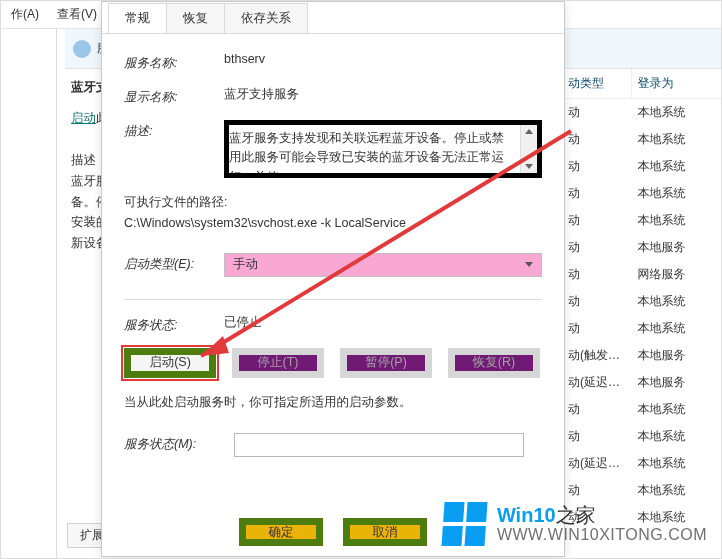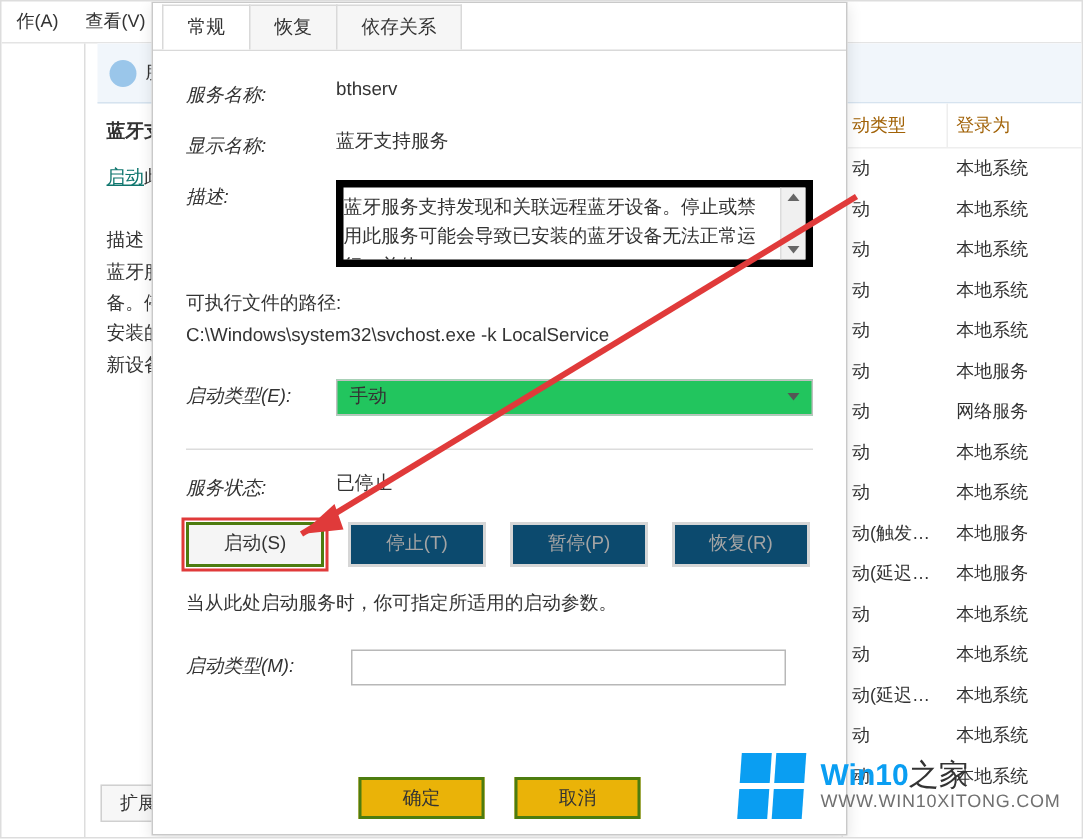--- a/index.html
+++ b/index.html
@@ -72,21 +72,21 @@
     top:40px; right:0; bottom:0;
     width:160px;
     border-left:1px solid #e9e9e9;
   }
   .bg-table-header {
     height:30px;
     display:flex;
     background:#fff;
     border-bottom:1px solid #eee;
     font-size:12px;
-    color:#a16207;
+    color:#0c4a6e;
   }
   .bg-table-header div { display:flex; align-items:center; padding-left:6px; }
   .col-a { width:70px; border-right:1px solid #eee; }
   .col-b { width:90px; }
   .bg-rows { }
   .bg-row { display:flex; height:27px; font-size:12px; color:#333; }
   .bg-row div { display:flex; align-items:center; padding-left:6px; }
   .bg-row .ca { width:70px; }
   .bg-row .cb { width:90px; }
 
@@ -158,38 +158,38 @@
   .desc-box .scroll::after  { bottom:4px; border-top:5px solid #666; }
 
   .path-block { margin-top:4px; margin-bottom:18px; line-height:1.7; }
   .select {
     border:1px solid #c0c0c0;
     height:24px;
     display:flex;
     align-items:center;
     padding:0 8px;
     justify-content:space-between;
-    background:#22c55e;
+    background:#f9a8d4;
     font-family:Liberation Serif, serif;
   }
   .select .chev {
     display:inline-block; border-left:4px solid transparent;
     border-right:4px solid transparent; border-top:5px solid #555;
   }
 
   .hr { border-top:1px solid #dcdcdc; margin:22px 0 14px; }
   .btn-row { display:flex; gap:16px; margin:14px 0 10px; }
   .btn {
     width:92px; height:30px;
-    border:2px solid #4d7c0f;
+    border:7px solid #4d7c0f;
     display:flex; align-items:center; justify-content:center;
     background:#f5f5f5;
     font-size:12.5px; color:#333;
   }
-  .btn.disabled { color:#a4a4a4; background:#0c4a6e; border-color:#d6d6d6; }
+  .btn.disabled { color:#a4a4a4; background:#701a75; border-color:#d6d6d6; }
   .btn-start { outline:2px solid #e03a3a; outline-offset:1px; }
 
   .info-line { margin:16px 0 22px; }
   .input {
     border:1px solid #b8b8b8; height:24px; width:290px; padding:0 6px;
   }
   .dlg-footer {
     position:absolute; bottom:10px; left:0; right:0;
     display:flex; justify-content:center; gap:20px;
   }
@@ -206,21 +206,21 @@
     display:flex;
     align-items:center;
     gap:10px;
     z-index:5;
   }
   .winlogo { display:flex; flex-wrap:wrap; width:44px; height:44px; gap:3px; transform:skewX(-4deg);}
   .winlogo span { width:20px; height:20px; background:#0a9ef2; }
   .wm-text { display:flex; flex-direction:column; line-height:1.1; }
   .wm-title { font-size:20px; font-weight:500; color:#333; }
   .wm-title b { color:#0a9ef2; font-weight:700; }
-  .wm-url { font-size:12px; color:#707070; letter-spacing:0.5px; }
+  .wm-url { font-size:16px; color:#707070; letter-spacing:0.5px; }
 </style>
 </head>
 <body>
 
 <div class="bg-toolbar">
   <span class="menu">作(A)</span>
   <span class="menu">查看(V)</span>
   <span class="icons">
     <span class="ico"></span>
     <span class="ico"></span>
@@ -375,21 +375,21 @@
     <div class="btn-row">
       <div class="btn btn-start">启动(S)</div>
       <div class="btn disabled">停止(T)</div>
       <div class="btn disabled">暂停(P)</div>
       <div class="btn disabled">恢复(R)</div>
     </div>
 
     <div class="info-line">当从此处启动服务时，你可指定所适用的启动参数。</div>
 
     <div class="row">
-      <div class="row-label" style="width:110px;">启动类型(M):</div>
+      <div class="row-label" style="width:110px;">服务状态(M):</div>
       <div class="row-value"><input class="input" style=""></div>
     </div>
   </div>
   <div class="dlg-footer">
     <div class="btn">确定</div>
     <div class="btn">取消</div>
   </div>
 </div>
 
 <svg class="arrow-svg" width="722" height="559">

